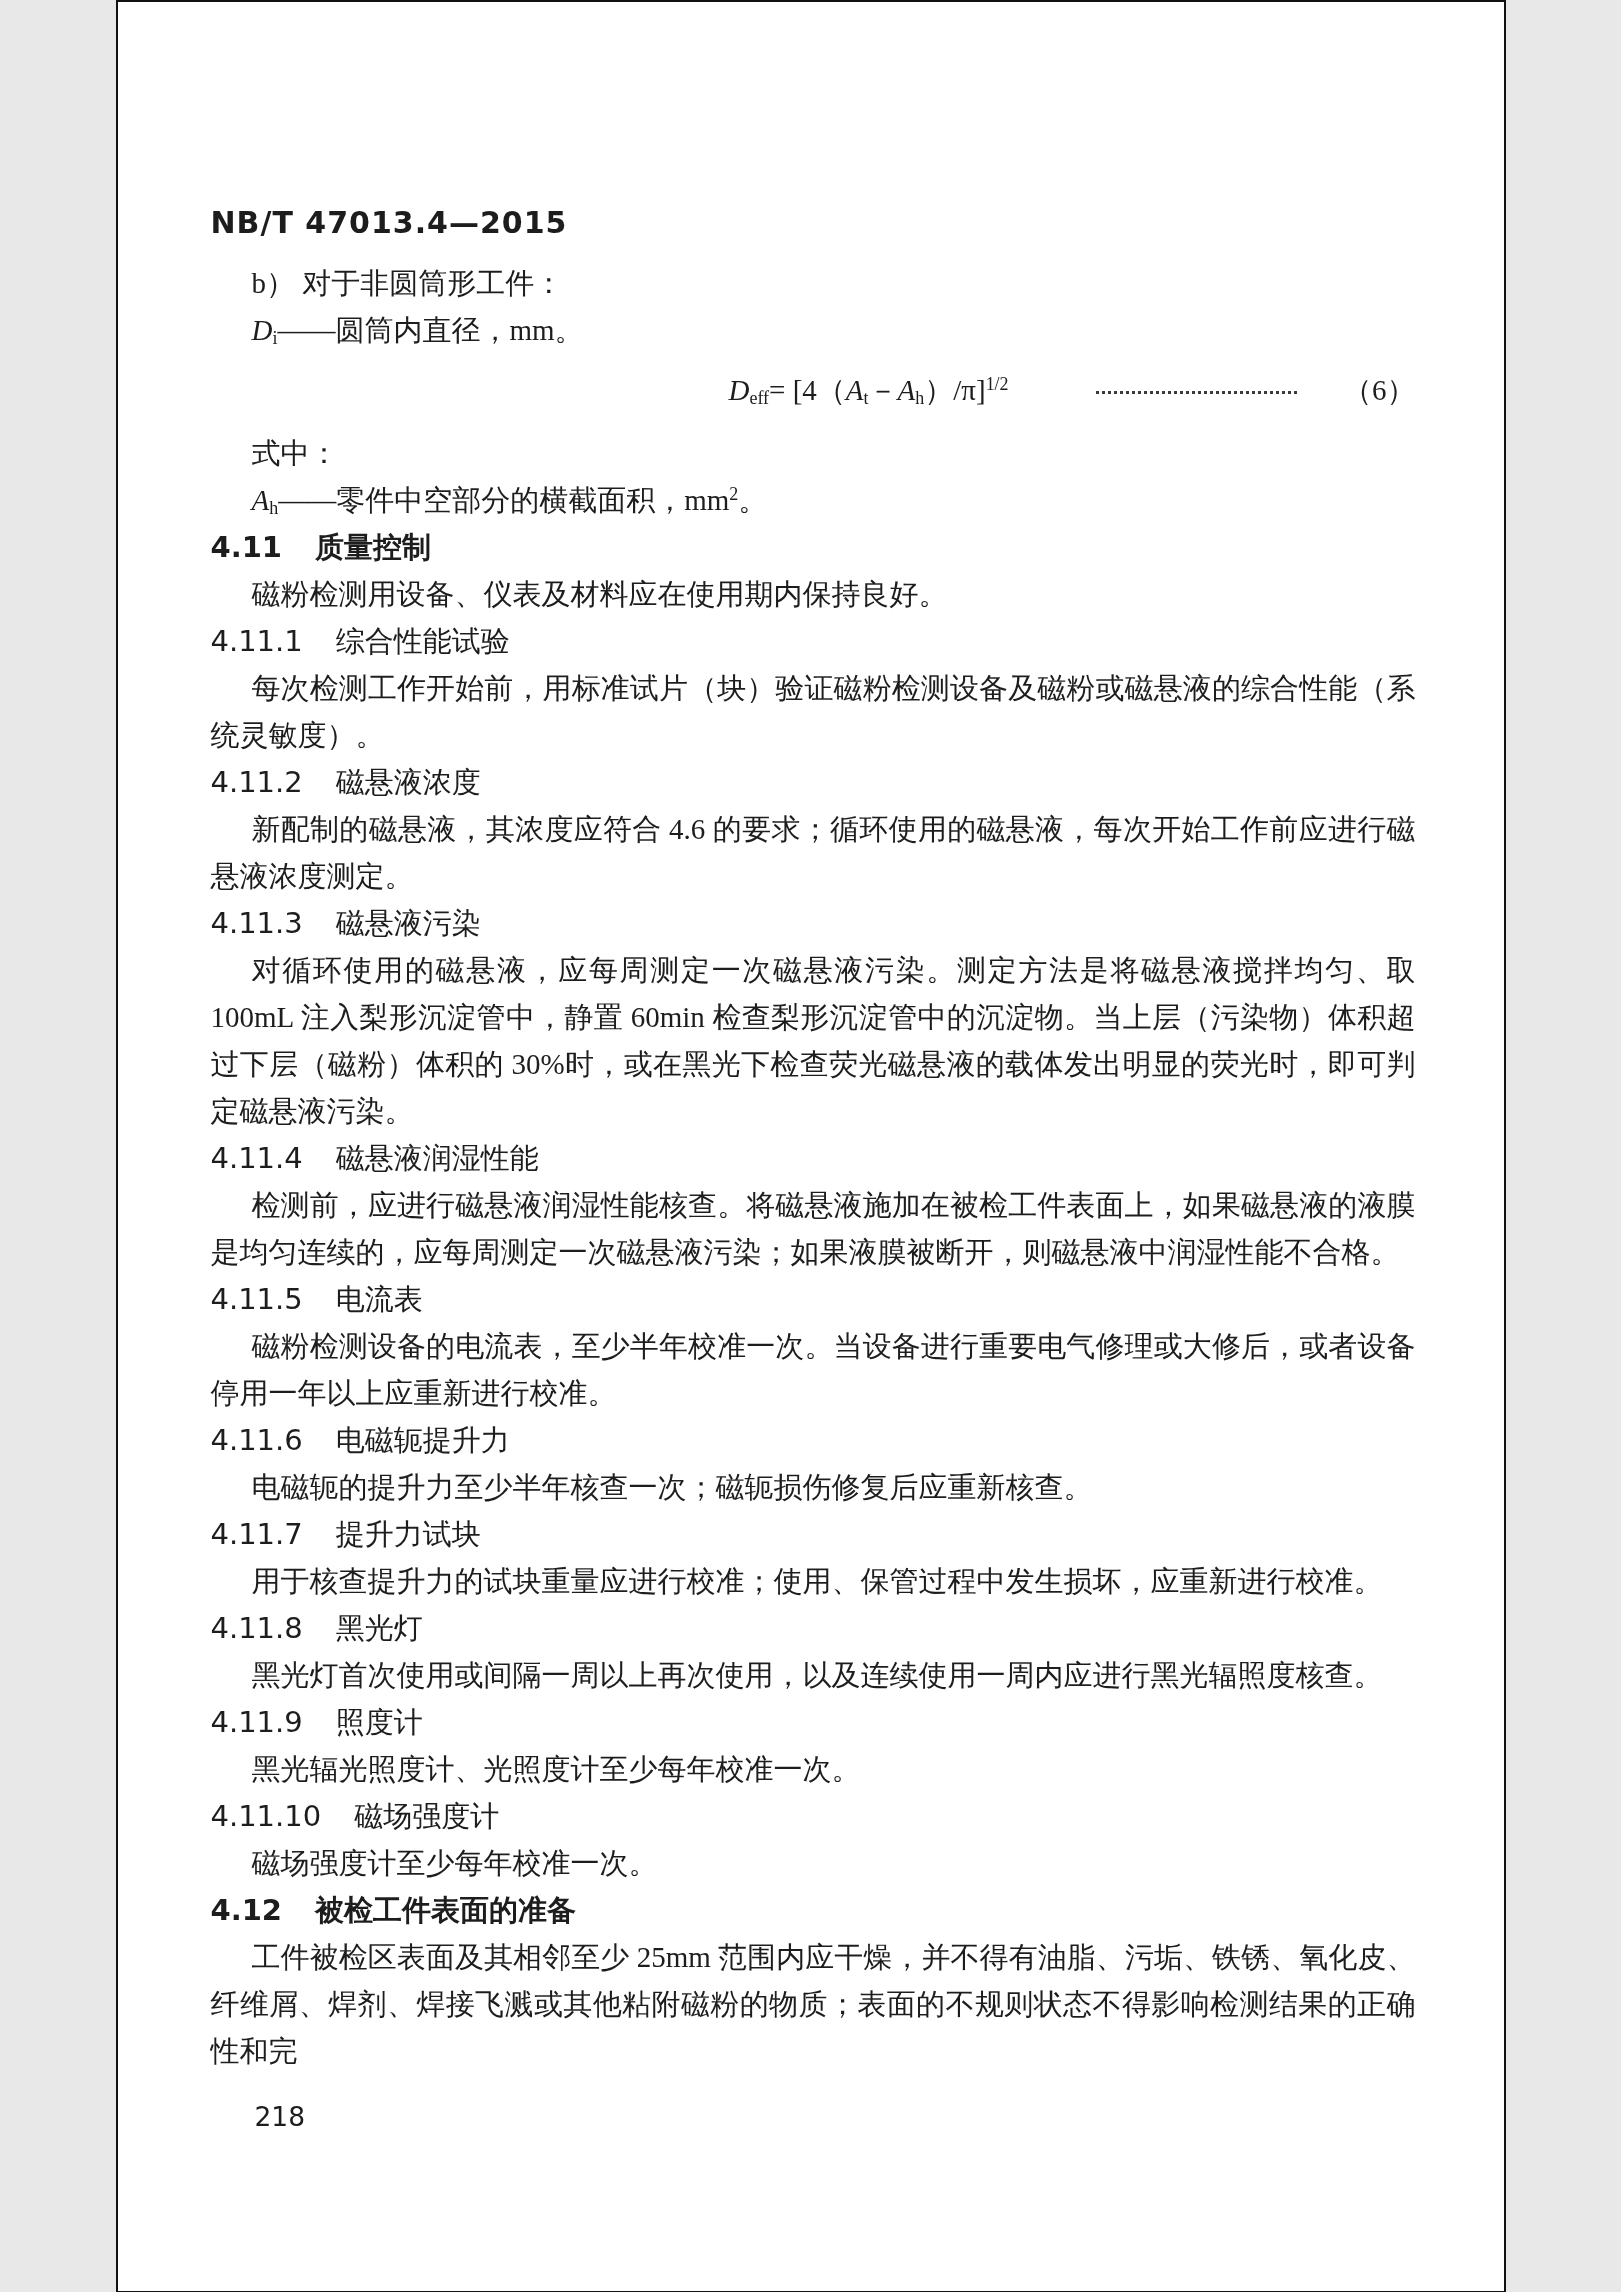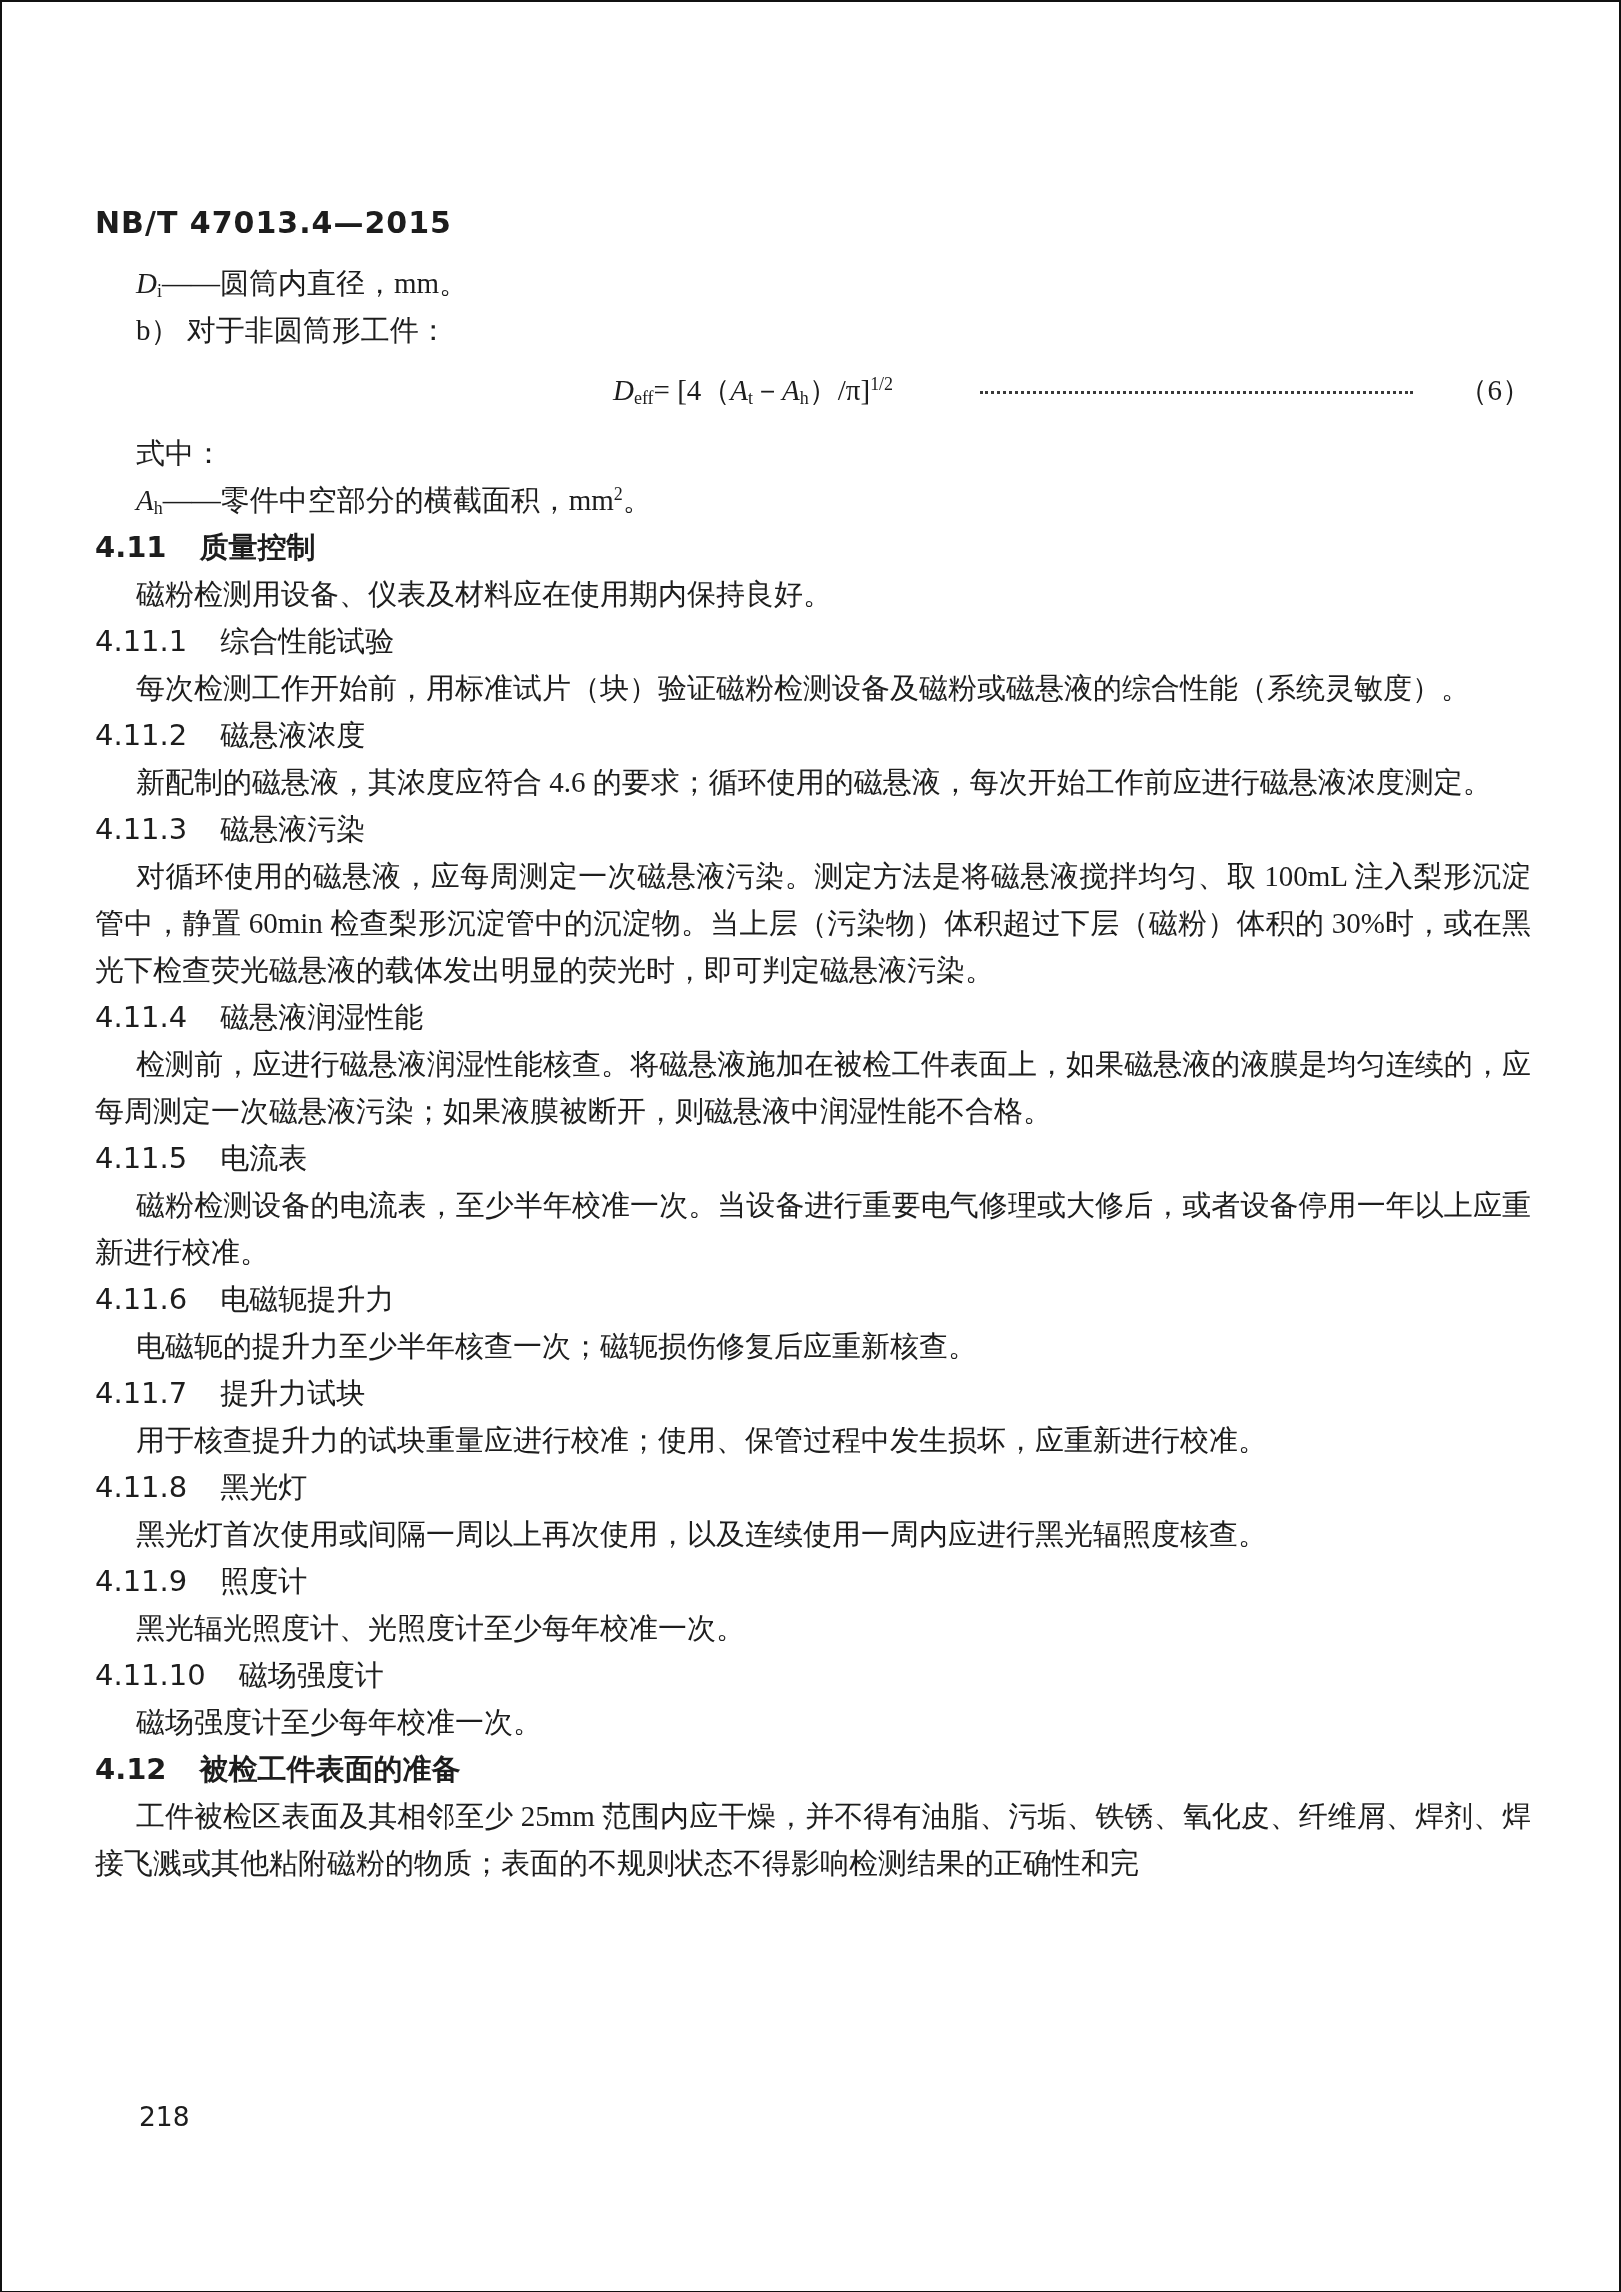--- a/index.html
+++ b/index.html
@@ -1,18 +1,18 @@
 <!DOCTYPE html>
 <html lang="zh"><head>
 <meta charset="utf-8">
 <style>
   html,body { margin:0; padding:0; background:#e8e8e8; }
   .page {
     position:relative;
-    width:1621px; height:2293px;
+    width:1390px; height:2293px;
     box-sizing:border-box;
     margin:0 auto;
     background:#ffffff;
     border:2px solid #111111;
     color:#1d1d1d;
     font-family:"Liberation Serif", serif;
     overflow:hidden;
   }
   .content {
     position:absolute;
@@ -70,23 +70,23 @@
   }
 </style>
 </head>
 <body>
 
 <div class="page">
   <div class="content">
 
     <div class="doc-header">NB/T 47013.4—2015</div>
 
+    <div class="line indent">b） 对于非圆筒形工件：</div>
+
     <div class="line indent"><i class="sym">D</i><sub>i</sub><span>——圆筒内直径，mm。</span></div>
-
-    <div class="line indent">b） 对于非圆筒形工件：</div>
 
     <div class="formula-row">
       <span class="f-spacer"></span>
       <span class="f-expr"><i class="sym">D</i><sub>eff</sub><span>= [4（</span><i class="sym">A</i><sub>t</sub><span>－</span><i class="sym">A</i><sub>h</sub><span>）/π]</span><sup>1/2</sup></span>
       <span class="f-leader"></span>
       <span class="f-num">（6）</span>
     </div>
 
     <div class="line indent">式中：</div>
 

